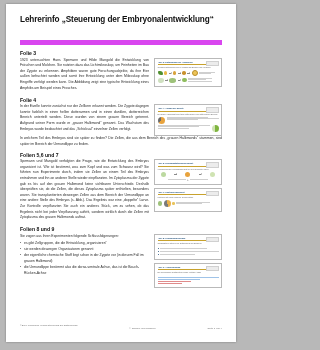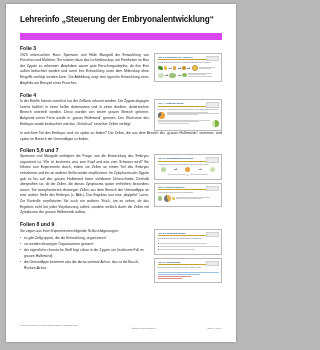--- a/index.html
+++ b/index.html
@@ -22,22 +22,22 @@
     background: #ffffff;
     box-shadow: 0 0 2px rgba(0,0,0,0.35);
     box-sizing: border-box;
     padding: 11px 14px 0 14px;
   }
   .doc-title {
     font-size: 8.2px;
     font-weight: bold;
     color: #111;
     letter-spacing: -0.1px;
-    padding-bottom: 9px;
-    border-bottom: 7px solid #d946ef;
+    padding-bottom: 16px;
+    border-bottom: 5px solid #d946ef;
     margin-bottom: 5px;
     white-space: nowrap;
   }
   .section { margin-bottom: 4px; }
   .sec-head {
     font-size: 5.1px;
     font-weight: bold;
     color: #111;
     margin-bottom: 1.6px;
   }

